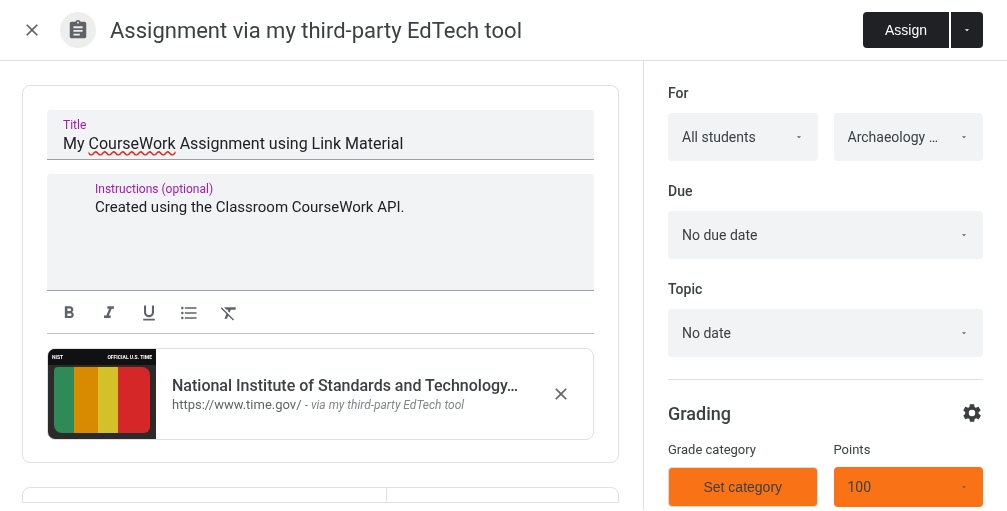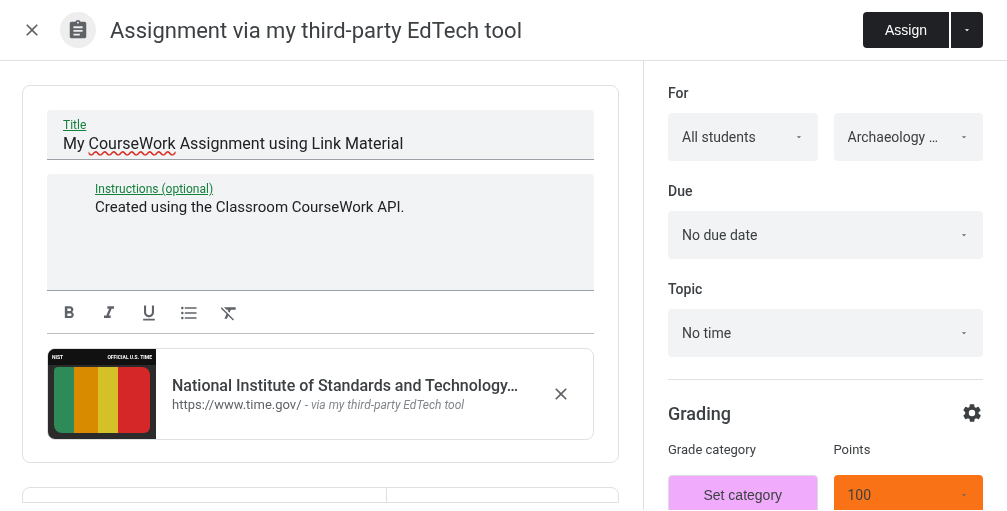--- a/index.html
+++ b/index.html
@@ -74,22 +74,21 @@
     padding: 24px 24px 22px 24px;
   }
   .field {
     background: #f1f3f4;
     border-bottom: 1px solid #9aa0a6;
     border-radius: 4px 4px 0 0;
     padding: 8px 16px 6px 16px;
   }
   .field-label {
     font-size: 12px;
-    color: #15803d;
-    text-decoration: underline;
+    color: #a21caf;
   }
   .field-value {
     font-size: 16px;
     color: #202124;
     border: none;
     background: transparent;
     width: 100%;
     outline: none;
     padding-top: 2px;
   }
@@ -181,23 +180,23 @@
   .grading-head {
     display:flex; align-items:center; justify-content:space-between;
     border-top: 1px solid #e0e0e0;
     padding-top: 22px;
     margin-bottom: 18px;
   }
   .grading-head h3 { font-size: 18px; font-weight:500; color:#3c4043; }
   .gear { color:#3c4043; cursor:pointer; }
   .gradecols { display:flex; gap:16px; }
   .gc { flex:1; }
-  .gc .lbl { font-size:13px; color:#3c4043; margin-bottom:18px; }
+  .gc .lbl { font-size:13px; color:#3c4043; margin-bottom:10px; }
   .white-btn {
-    border:1px solid #dadce0; background:#f0abfc; height:40px; width:100%;
+    border:1px solid #dadce0; background:#f97316; height:40px; width:100%;
     border-radius:4px; font-size:14px; color:#3c4043; font-weight:500; cursor:pointer;
   }
   .points-sel {
     background:#f97316; height:40px; border-radius:4px;
     display:flex;align-items:center;justify-content:space-between;
     padding:0 14px; font-size:14px; cursor:pointer;
   }
   svg { display:block; }
 </style>
 </head>
@@ -332,21 +331,21 @@
             <svg width="10" height="10" viewBox="0 0 24 24">
               <path fill="currentColor" d="M7 10l5 5 5-5z"></path>
             </svg>
           </span>
       </div>
     </div>
 
     <div class="sec-label">Topic</div>
     <div class="row">
       <div class="selectish full">
-        <span class="txt">No time</span>
+        <span class="txt">No date</span>
         <span class="caret">
             <svg width="10" height="10" viewBox="0 0 24 24">
               <path fill="currentColor" d="M7 10l5 5 5-5z"></path>
             </svg>
           </span>
       </div>
     </div>
 
     <div class="grading-head">
       <h3>Grading</h3>

